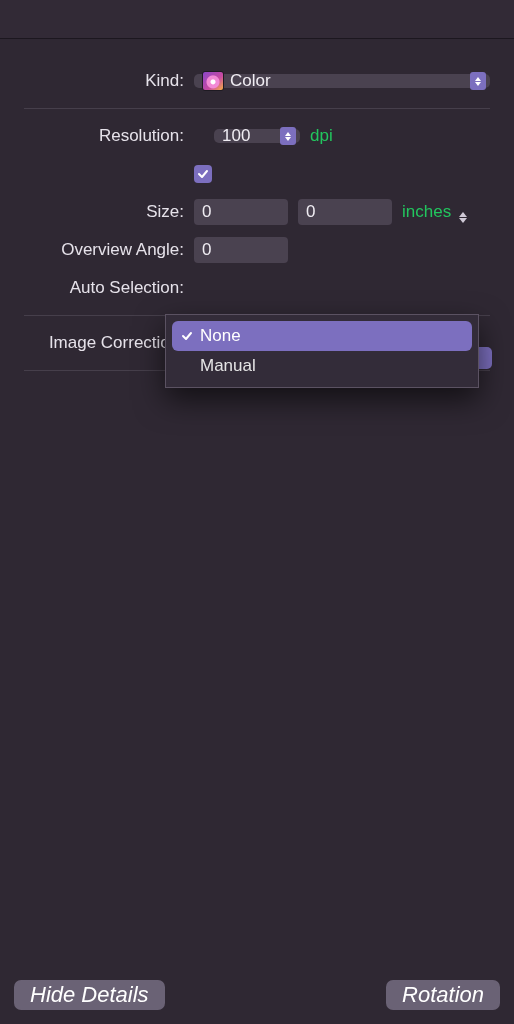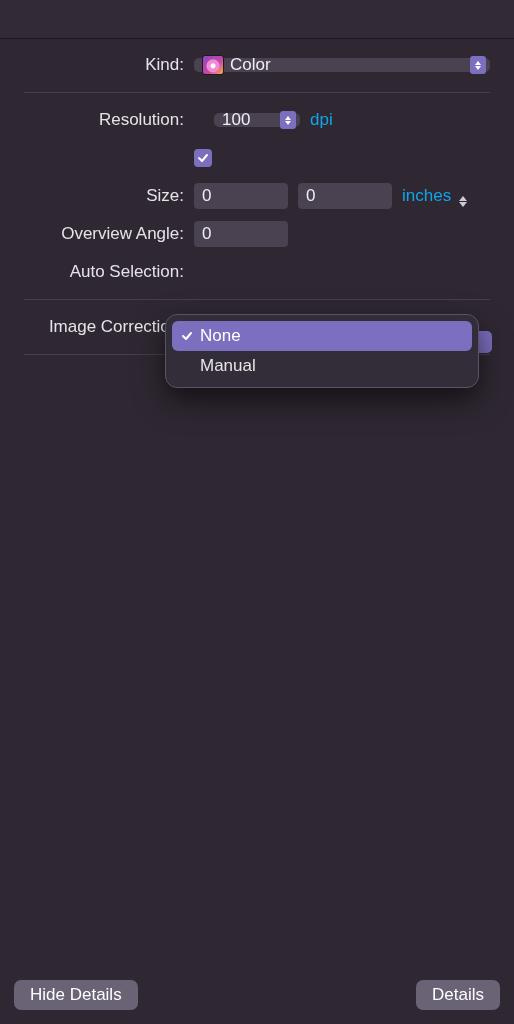--- a/index.html
+++ b/index.html
@@ -17,21 +17,21 @@
     height: 38px;
     background: #322a36;
     border-bottom: 1px solid #1c171f;
   }
   .panel {
     position: absolute;
     top: 38px;
     left: 0;
     right: 0;
     bottom: 0;
-    padding: 8px 24px 0 24px;
+    padding: 24px 24px 0 24px;
     box-sizing: border-box;
   }
   .row {
     display: flex;
     align-items: center;
     min-height: 38px;
   }
   .row.divider-after {
     border-bottom: 1px solid #463f4b;
     padding-bottom: 8px;
@@ -105,39 +105,39 @@
     background: #4a4250;
     border: none;
     border-radius: 4px;
     height: 26px;
     padding: 0 8px;
     color: #f0edf3;
     width: 48px;
     font-size: 17px;
   }
   .num-input.wide { width: 78px; }
-  .unit { color: #0ea5e9; }
+  .unit { color: #22c55e; }
   .checkbox {
     width: 18px;
     height: 18px;
     background: #7c6fbf;
     border-radius: 4px;
     display: flex;
     align-items: center;
     justify-content: center;
   }
   .checkbox svg { width: 12px; height: 12px; }
   .dropdown-menu {
     position: absolute;
     left: 165px;
     top: 276px;
     width: 300px;
     background: #332c39;
     border: 1px solid #5b5262;
-    border-radius: 12px;
+    border-radius: 0;
     box-shadow: 0 12px 30px rgba(0,0,0,0.6);
     padding: 6px;
     z-index: 50;
   }
   .dropdown-item {
     height: 30px;
     display: flex;
     align-items: center;
     border-radius: 6px;
     padding: 0 10px 0 8px;
@@ -167,21 +167,22 @@
   }
   .footer .spacer { flex: 1; }
   .btn {
     background: #6a6275;
     color: #fff;
     border-radius: 7px;
     height: 30px;
     padding: 0 16px;
     display: flex;
     align-items: center;
-    font-size: 17px;
+    font-size: 22px;
+    font-style: italic;
   }
   .inline-step {
     display: inline-flex;
     flex-direction: column;
     gap: 1px;
     margin-left: 3px;
   }
   .inline-step .u {
     width: 0; height: 0;
     border-left: 4px solid transparent;
@@ -301,14 +302,14 @@
       <span class="check"></span>
       <span>Manual</span>
     </div>
   </div>
 
 </div>
 
 <div class="footer">
   <div class="btn">Hide Details</div>
   <div class="spacer"></div>
-  <div class="btn">Details</div>
+  <div class="btn">Rotation</div>
 </div>
 
 </body></html>

